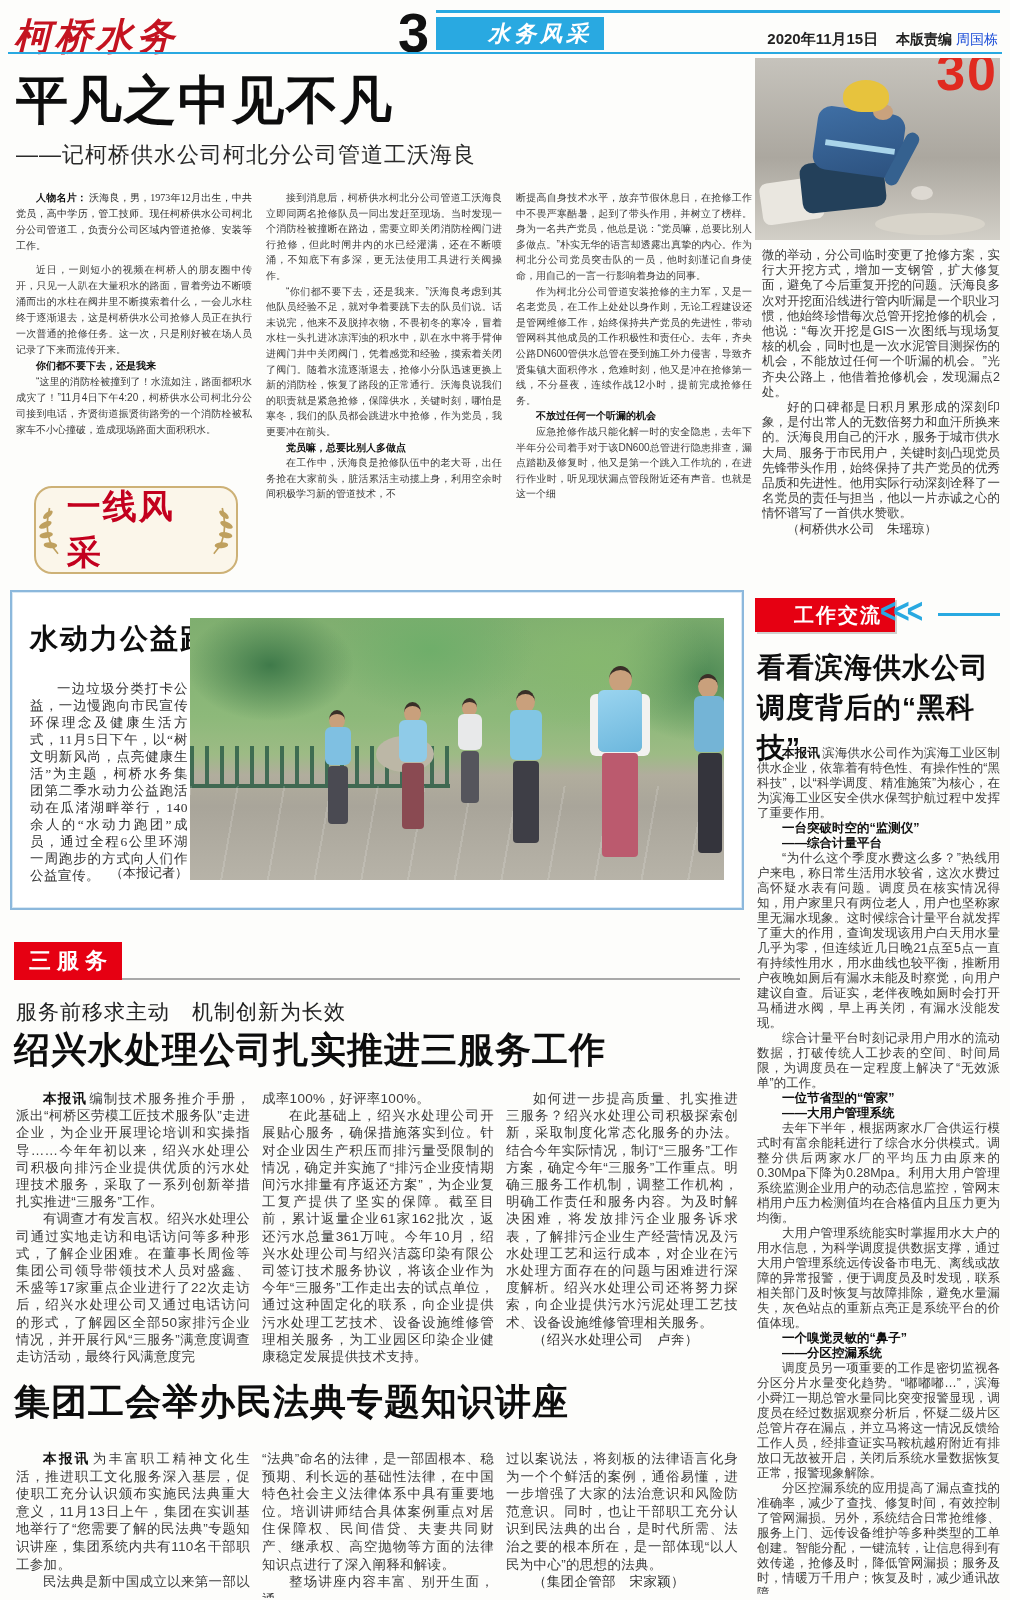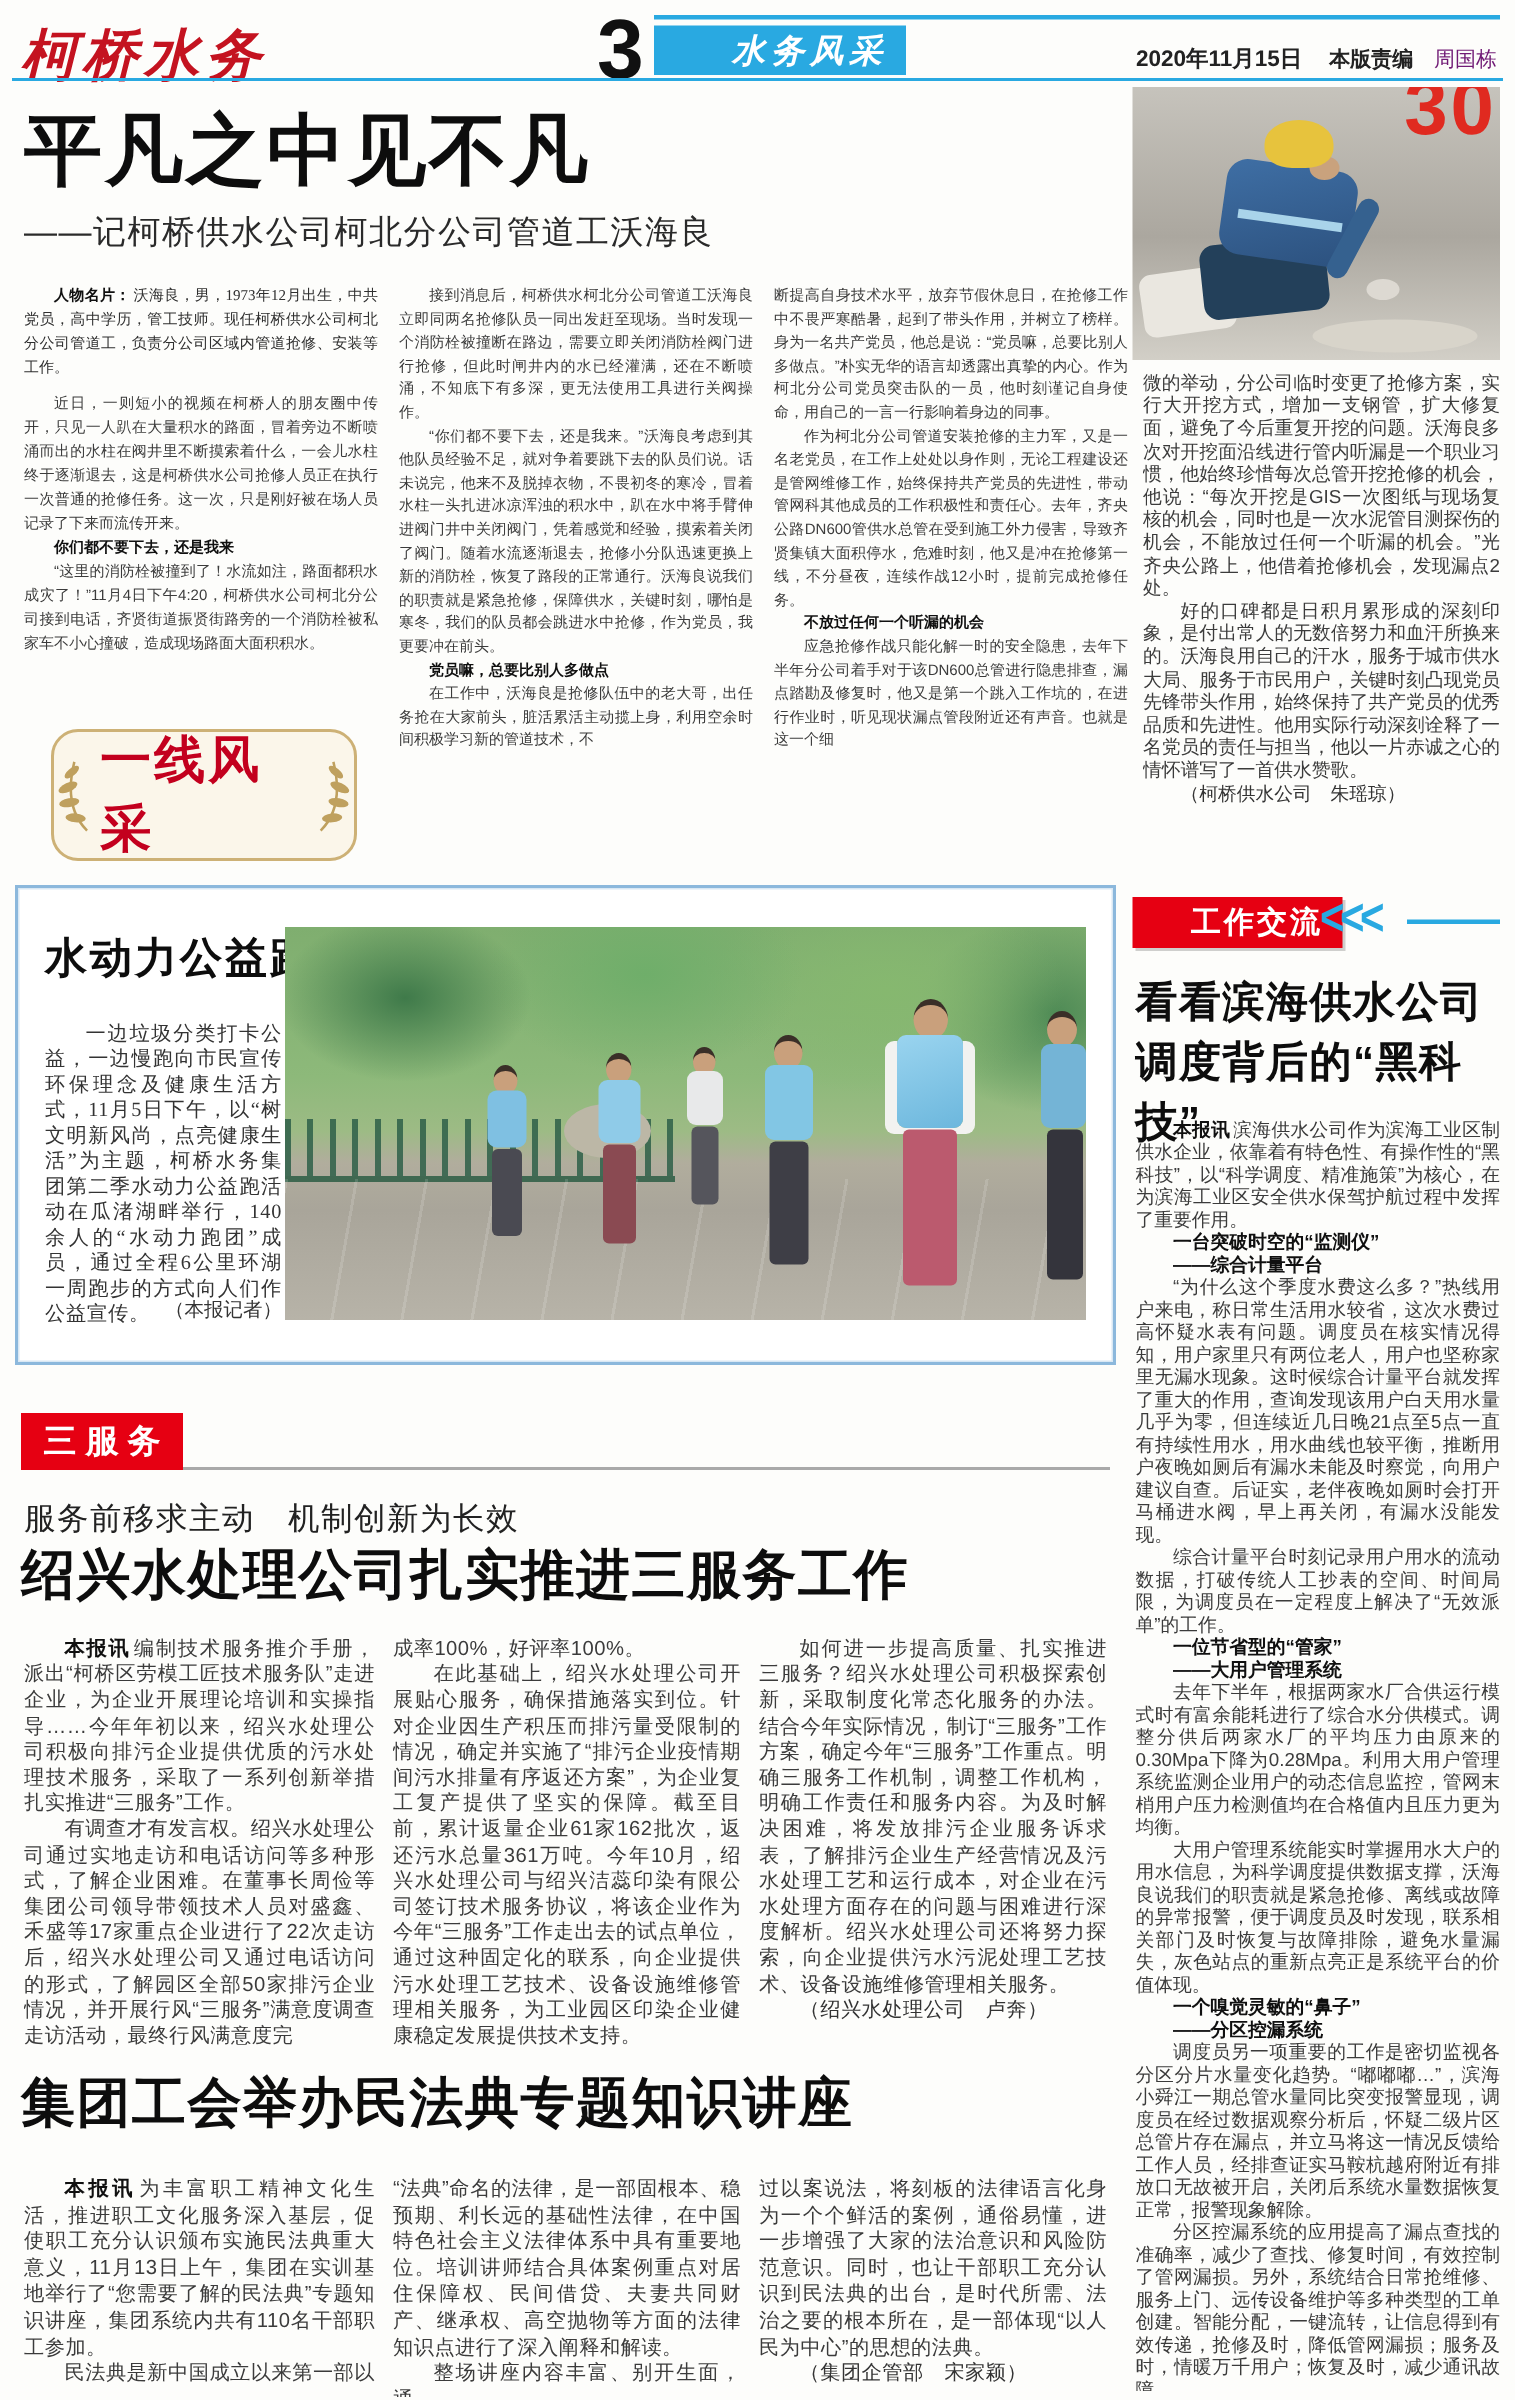--- a/index.html
+++ b/index.html
@@ -9,21 +9,21 @@
   .brand{position:absolute;left:14px;top:12px;font-family:"Liberation Serif",serif;
          font-style:italic;font-weight:bold;font-size:37px;color:#c41320;letter-spacing:4px;}
   .pagenum{position:absolute;left:398px;top:0px;font-size:56px;font-weight:900;color:#111;}
   .secline{position:absolute;left:436px;top:10px;width:564px;height:3px;background:#29a9e1;}
   .secbox{position:absolute;left:436px;top:17px;width:128px;height:33px;background:#29a9e1;
           color:#fff;font-weight:bold;font-style:italic;font-size:22px;letter-spacing:4px;
           text-align:center;line-height:33px;font-family:"Liberation Serif",serif;padding-left:40px;}
   .dateline{position:absolute;right:12px;top:30px;font-size:14px;color:#222;}
   .dateline .d{font-weight:bold;font-size:15px;}
   .dateline .lbl{font-weight:bold;margin-left:14px;}
-  .dateline .ed{margin-left:10px;color:#701a75;}
+  .dateline .ed{color:#1d4ed8;}
   .hrule{position:absolute;left:8px;top:52px;width:994px;height:2px;background:#29a9e1;}
   
   .m-headline{position:absolute;left:16px;top:66px;font-size:52px;font-weight:900;
               letter-spacing:2px;color:#0d0d0d;}
   .m-dek{position:absolute;left:16px;top:140px;font-size:22px;color:#2a2a2a;letter-spacing:1px;}
   .col{position:absolute;text-align:justify;font-size:10px;line-height:16px;color:#3b3b3b;overflow:hidden;}
   .col p{margin:0;text-indent:2em;}
   .col p.noind{text-indent:0;}
   .col p.sub{font-weight:bold;color:#101010;}
   .col p.sig{text-align:left;font-family:"Liberation Serif",serif;color:#333;padding-right:4px;}
@@ -243,21 +243,21 @@
     <p>
       <b class="lead">本报讯</b><span>滨海供水公司作为滨海工业区制供水企业，依靠着有特色性、有操作性的“黑科技”，以“科学调度、精准施策”为核心，在为滨海工业区安全供水保驾护航过程中发挥了重要作用。</span>
     </p>
     <p class="sub">一台突破时空的“监测仪”</p>
     <p class="sub">——综合计量平台</p>
     <p>“为什么这个季度水费这么多？”热线用户来电，称日常生活用水较省，这次水费过高怀疑水表有问题。调度员在核实情况得知，用户家里只有两位老人，用户也坚称家里无漏水现象。这时候综合计量平台就发挥了重大的作用，查询发现该用户白天用水量几乎为零，但连续近几日晚21点至5点一直有持续性用水，用水曲线也较平衡，推断用户夜晚如厕后有漏水未能及时察觉，向用户建议自查。后证实，老伴夜晚如厕时会打开马桶进水阀，早上再关闭，有漏水没能发现。</p>
     <p>综合计量平台时刻记录用户用水的流动数据，打破传统人工抄表的空间、时间局限，为调度员在一定程度上解决了“无效派单”的工作。</p>
     <p class="sub">一位节省型的“管家”</p>
     <p class="sub">——大用户管理系统</p>
     <p>去年下半年，根据两家水厂合供运行模式时有富余能耗进行了综合水分供模式。调整分供后两家水厂的平均压力由原来的0.30Mpa下降为0.28Mpa。利用大用户管理系统监测企业用户的动态信息监控，管网末梢用户压力检测值均在合格值内且压力更为均衡。</p>
-    <p>大用户管理系统能实时掌握用水大户的用水信息，为科学调度提供数据支撑，沃海良说我们的职责就是紧急抢修、离线或故障的异常报警，便于调度员及时发现，联系相关部门及时恢复与故障排除，避免水量漏失，灰色站点的重新点亮正是系统平台的价值体现。</p>
+    <p>大用户管理系统能实时掌握用水大户的用水信息，为科学调度提供数据支撑，通过大用户管理系统远传设备市电无、离线或故障的异常报警，便于调度员及时发现，联系相关部门及时恢复与故障排除，避免水量漏失，灰色站点的重新点亮正是系统平台的价值体现。</p>
     <p class="sub">一个嗅觉灵敏的“鼻子”</p>
     <p class="sub">——分区控漏系统</p>
     <p>调度员另一项重要的工作是密切监视各分区分片水量变化趋势。“嘟嘟嘟…”，滨海小舜江一期总管水量同比突变报警显现，调度员在经过数据观察分析后，怀疑二级片区总管片存在漏点，并立马将这一情况反馈给工作人员，经排查证实马鞍杭越府附近有排放口无故被开启，关闭后系统水量数据恢复正常，报警现象解除。</p>
     <p>分区控漏系统的应用提高了漏点查找的准确率，减少了查找、修复时间，有效控制了管网漏损。另外，系统结合日常抢维修、服务上门、远传设备维护等多种类型的工单创建。智能分配，一键流转，让信息得到有效传递，抢修及时，降低管网漏损；服务及时，情暖万千用户；恢复及时，减少通讯故障。</p>
 
   </div>
 
   <div class="ts-tag">三服务</div>
   <div class="ts-line"></div>
   <div class="ts-kicker">服务前移求主动　机制创新为长效</div>

